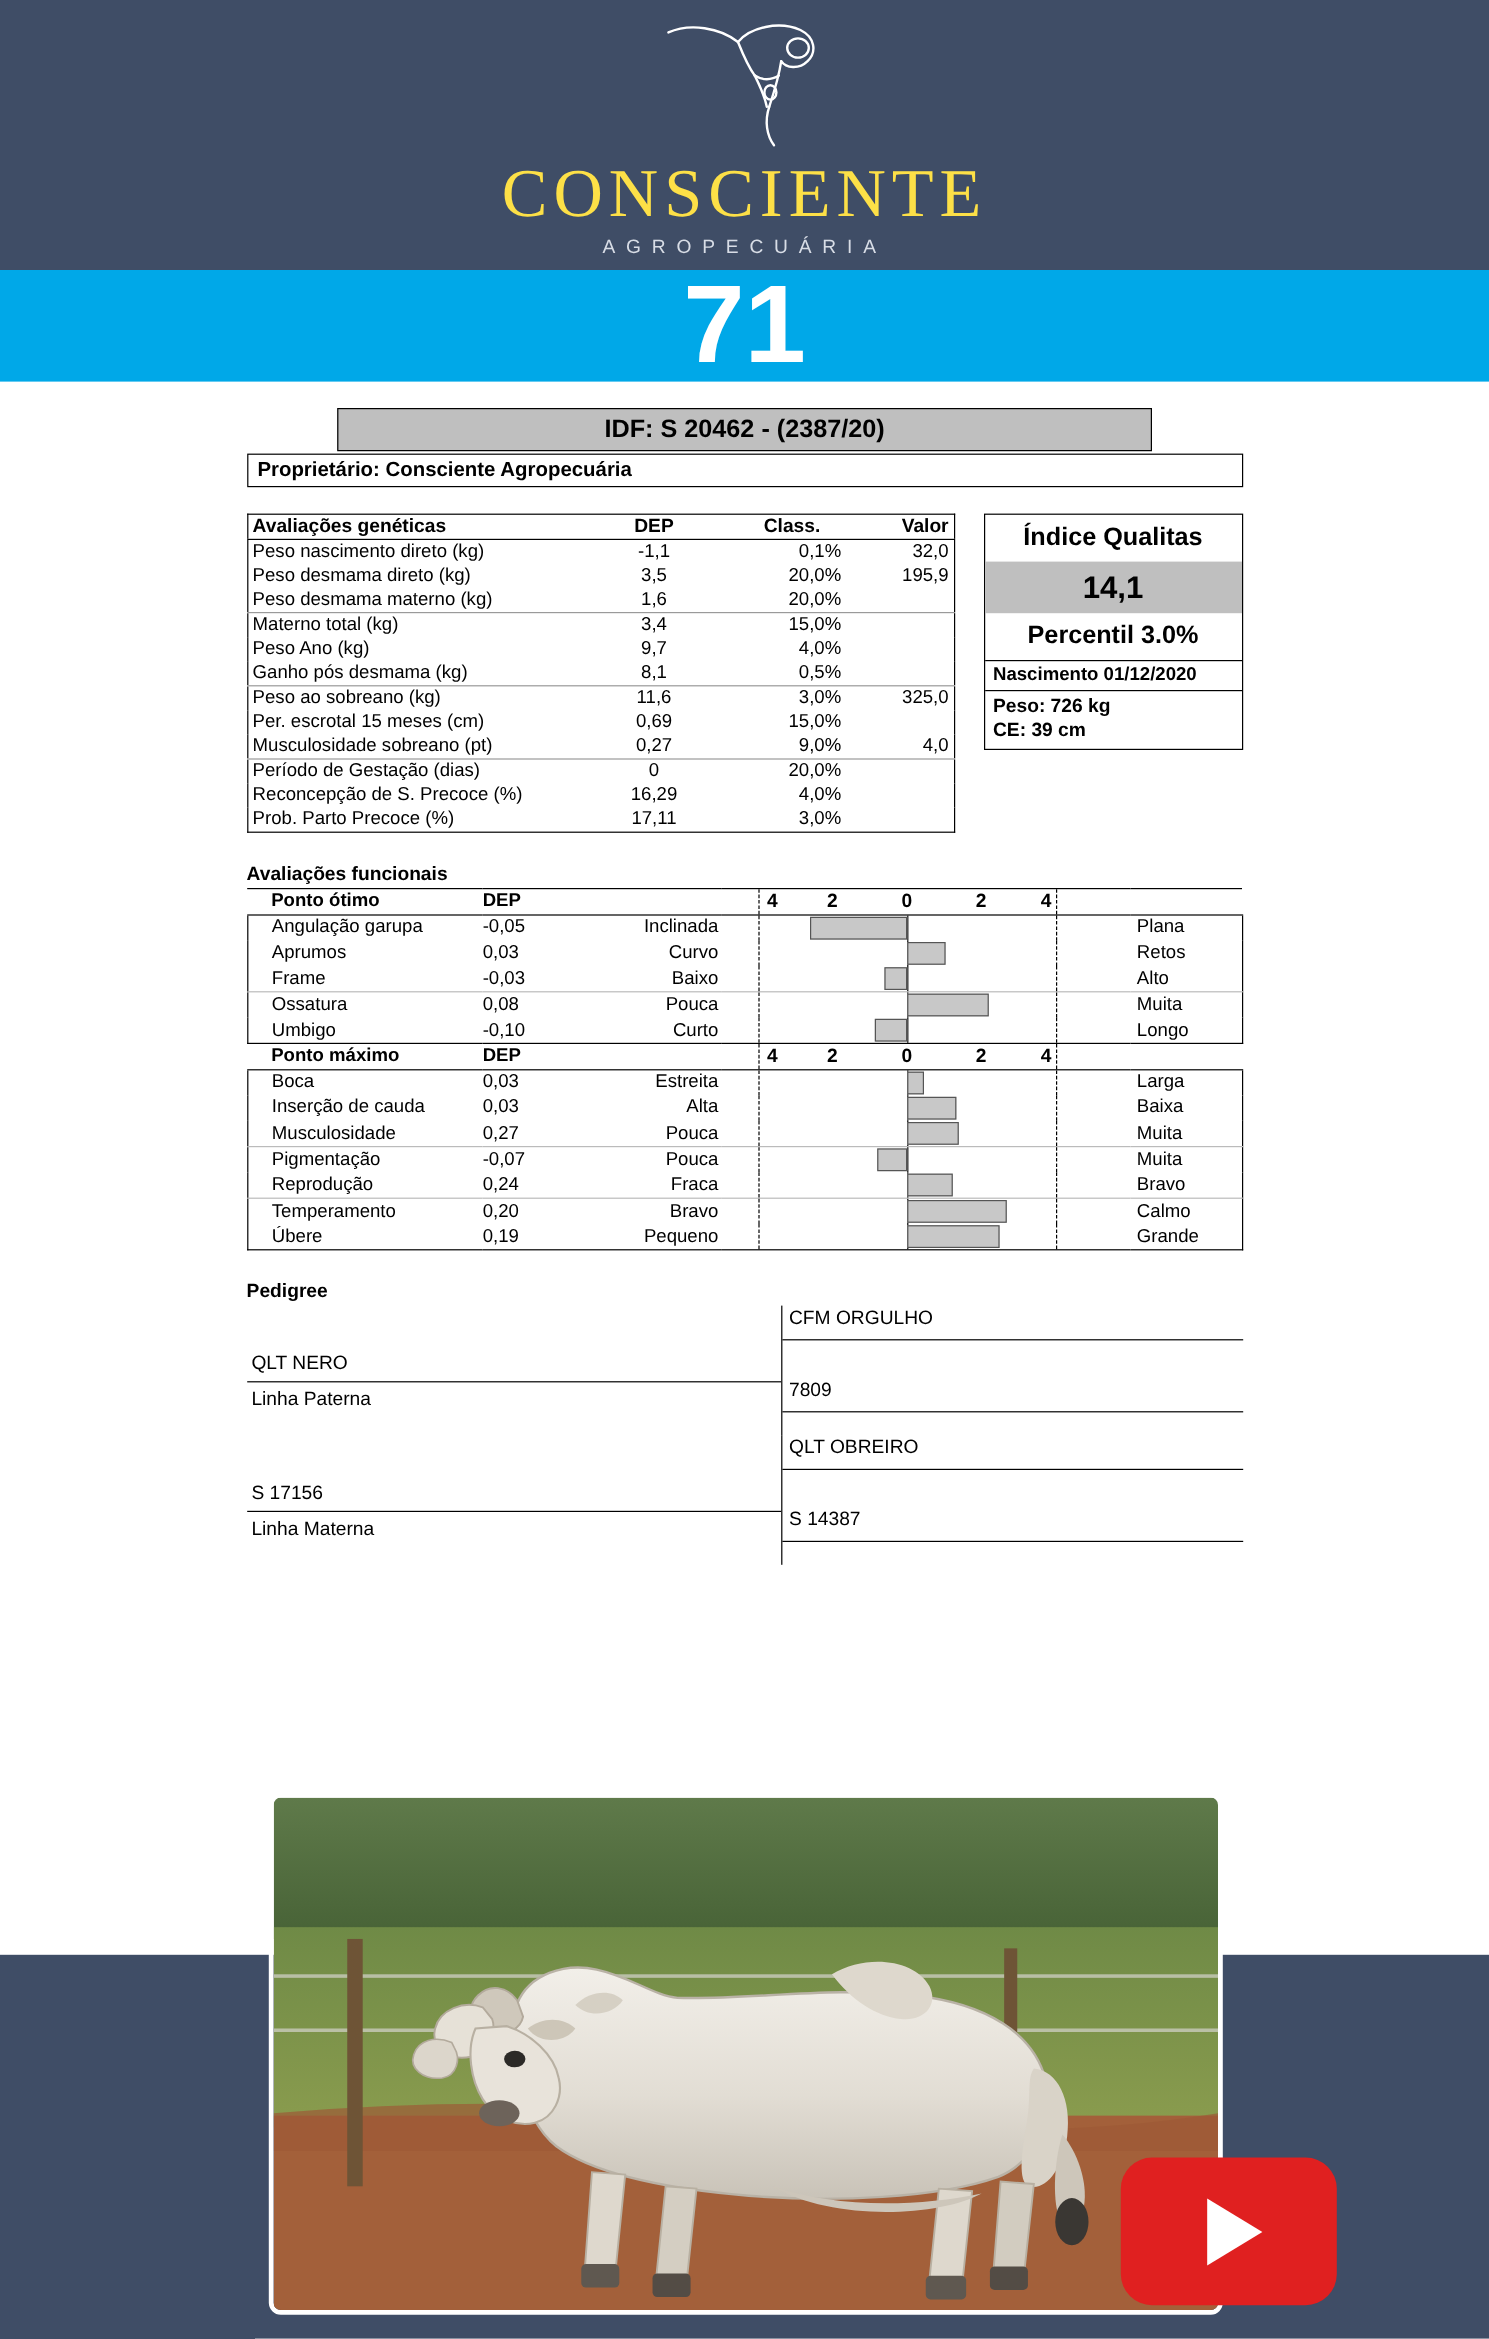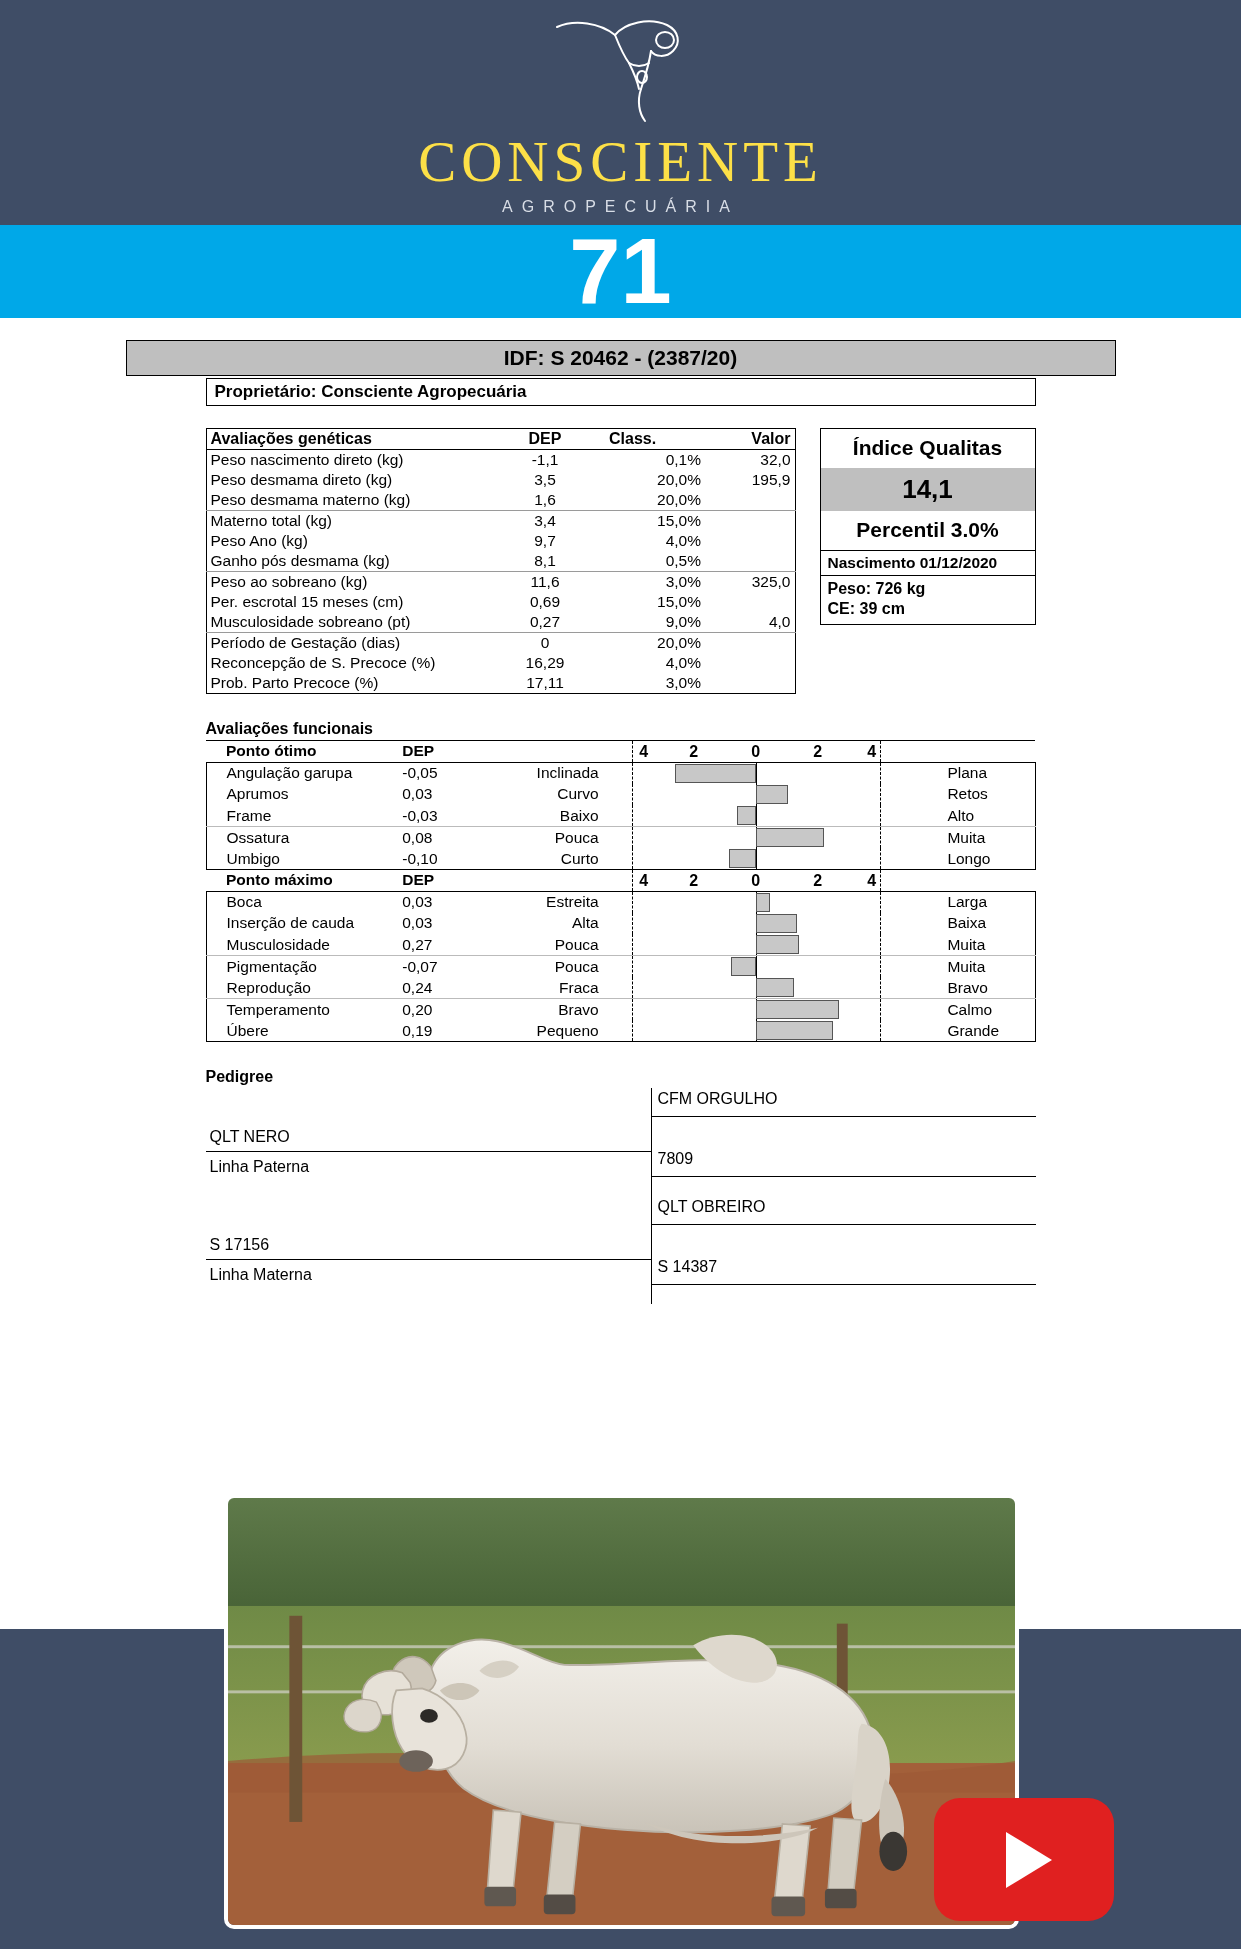--- a/index.html
+++ b/index.html
@@ -35,21 +35,21 @@
   }
   .number-band span {
     color:#ffffff; font-size:92px; font-weight:bold; line-height:0.95;
     font-family:"Liberation Sans", sans-serif;
   }
 
   
   .sheet { position:relative; padding:0 0 0 0; }
 
   .idf-bar {
-    margin:22px auto 0; width:990px; height:36px;
+    margin:22px auto 0; width:679px; height:36px;
     background:#bfbfbf; border:1px solid #000;
     display:flex; align-items:center; justify-content:center;
     font-size:21px; font-weight:bold; color:#000;
   }
   .owner-bar {
     margin:2px auto 0; width:830px; height:28px;
     border:1px solid #000; background:#fff;
     display:flex; align-items:center; padding-left:8px;
     font-size:17px; font-weight:bold; color:#000;
   }
@@ -63,21 +63,21 @@
   table.genetic {
     border-collapse:collapse; width:590px; font-size:15.5px;
     border:1px solid #000;
   }
   table.genetic th, table.genetic td { padding:1px 4px; }
   table.genetic thead th {
     font-weight:bold; border-bottom:1.5px solid #000; font-size:16px;
   }
   table.genetic thead th.lbl { text-align:left; }
   table.genetic thead th.dep { text-align:center; width:120px; }
-  table.genetic thead th.cls { text-align:left; width:110px; }
+  table.genetic thead th.cls { text-align:center; width:110px; }
   table.genetic thead th.val { text-align:right; width:80px; }
   table.genetic td.lbl { text-align:left; }
   table.genetic td.dep { text-align:center; }
   table.genetic td.cls { text-align:right; padding-right:14px;}
   table.genetic td.val { text-align:right; }
   table.genetic tr.grp-end td { border-bottom:1px solid #9a9a9a; }
   table.genetic tr.last td { border-bottom:none; }
 
   
   .qualitas { width:216px; border:1.5px solid #000; background:#fff; }

